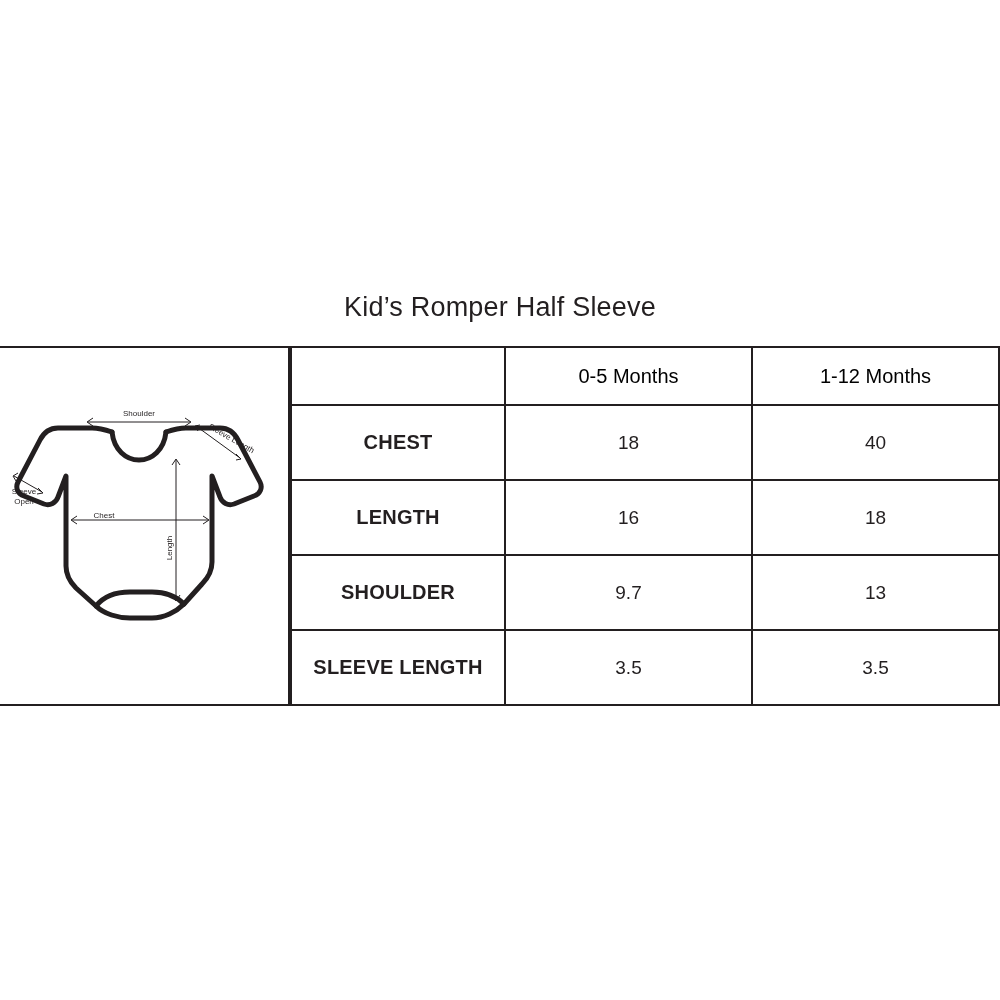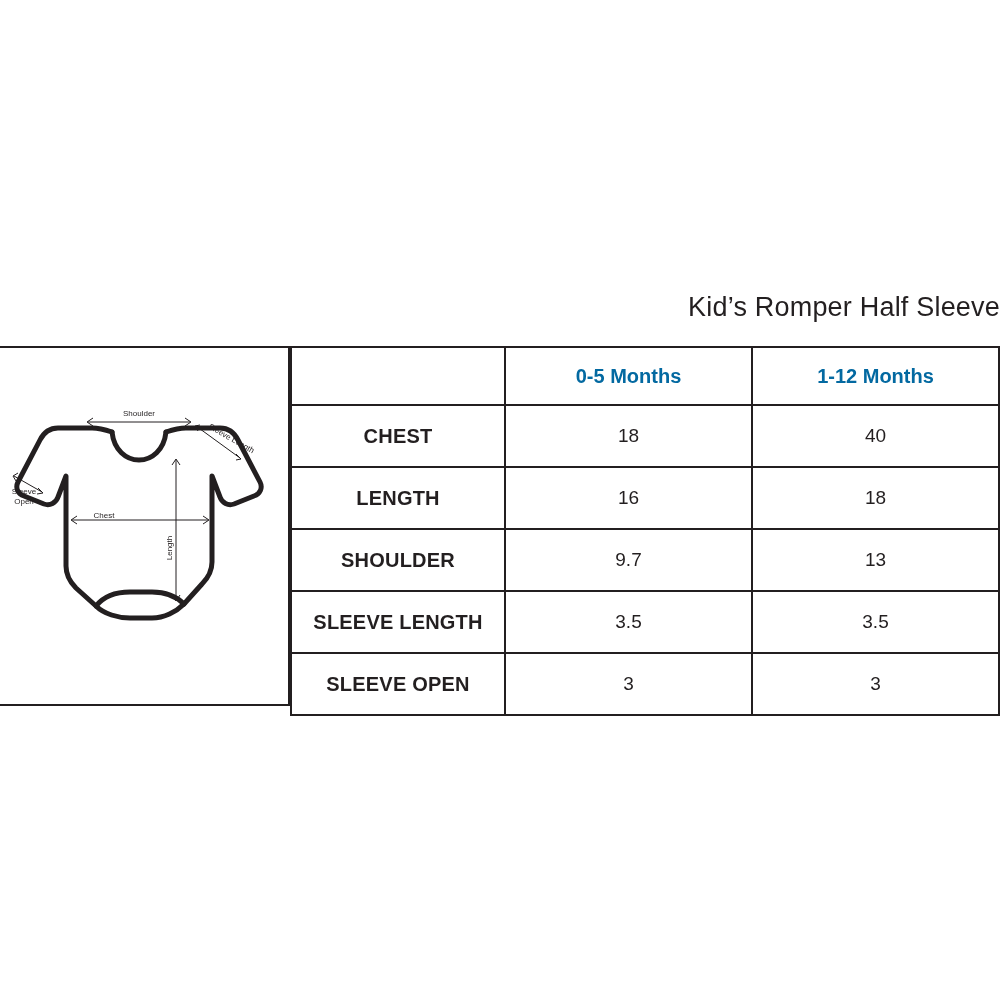--- a/index.html
+++ b/index.html
@@ -22,21 +22,21 @@
     top: 0;
     width: 1000px;
     height: 1000px;
   }
 
   .chart-title {
     position: absolute;
     left: 0;
     top: 292px;
     width: 1000px;
-    text-align: right;
+    text-align: center;
     font-size: 27px;
     font-weight: 400;
     color: #231f20;
     letter-spacing: 0.2px;
   }
 
   .chart-body {
     position: absolute;
     left: 0;
     top: 346px;
@@ -77,22 +77,22 @@
     text-align: center;
     vertical-align: middle;
     padding: 0;
     background: #ffffff;
   }
   .size-table .col-label { width: 212px; }
   .size-table .col-val   { width: 245px; }
 
   .size-table thead th {
     font-size: 20px;
-    font-weight: bold;
-    color: #0369a1;
+    font-weight: normal;
+    color: #000000;
     height: 56px;
   }
   .size-table thead th.blank { border-left: none; }
 
   .size-table tbody td.row-label {
     font-size: 20px;
     font-weight: bold;
     color: #231f20;
     height: 60px;
     letter-spacing: 0.2px;
@@ -217,22 +217,17 @@
         <tr>
           <td class="row-label">SHOULDER</td>
           <td class="row-value">9.7</td>
           <td class="row-value">13</td>
         </tr>
         <tr>
           <td class="row-label">SLEEVE LENGTH</td>
           <td class="row-value">3.5</td>
           <td class="row-value">3.5</td>
         </tr>
-        <tr>
-          <td class="row-label">SLEEVE OPEN</td>
-          <td class="row-value">3</td>
-          <td class="row-value">3</td>
-        </tr>
       </tbody>
     </table>
 
   </div>
 </div>
 
 </body></html>

